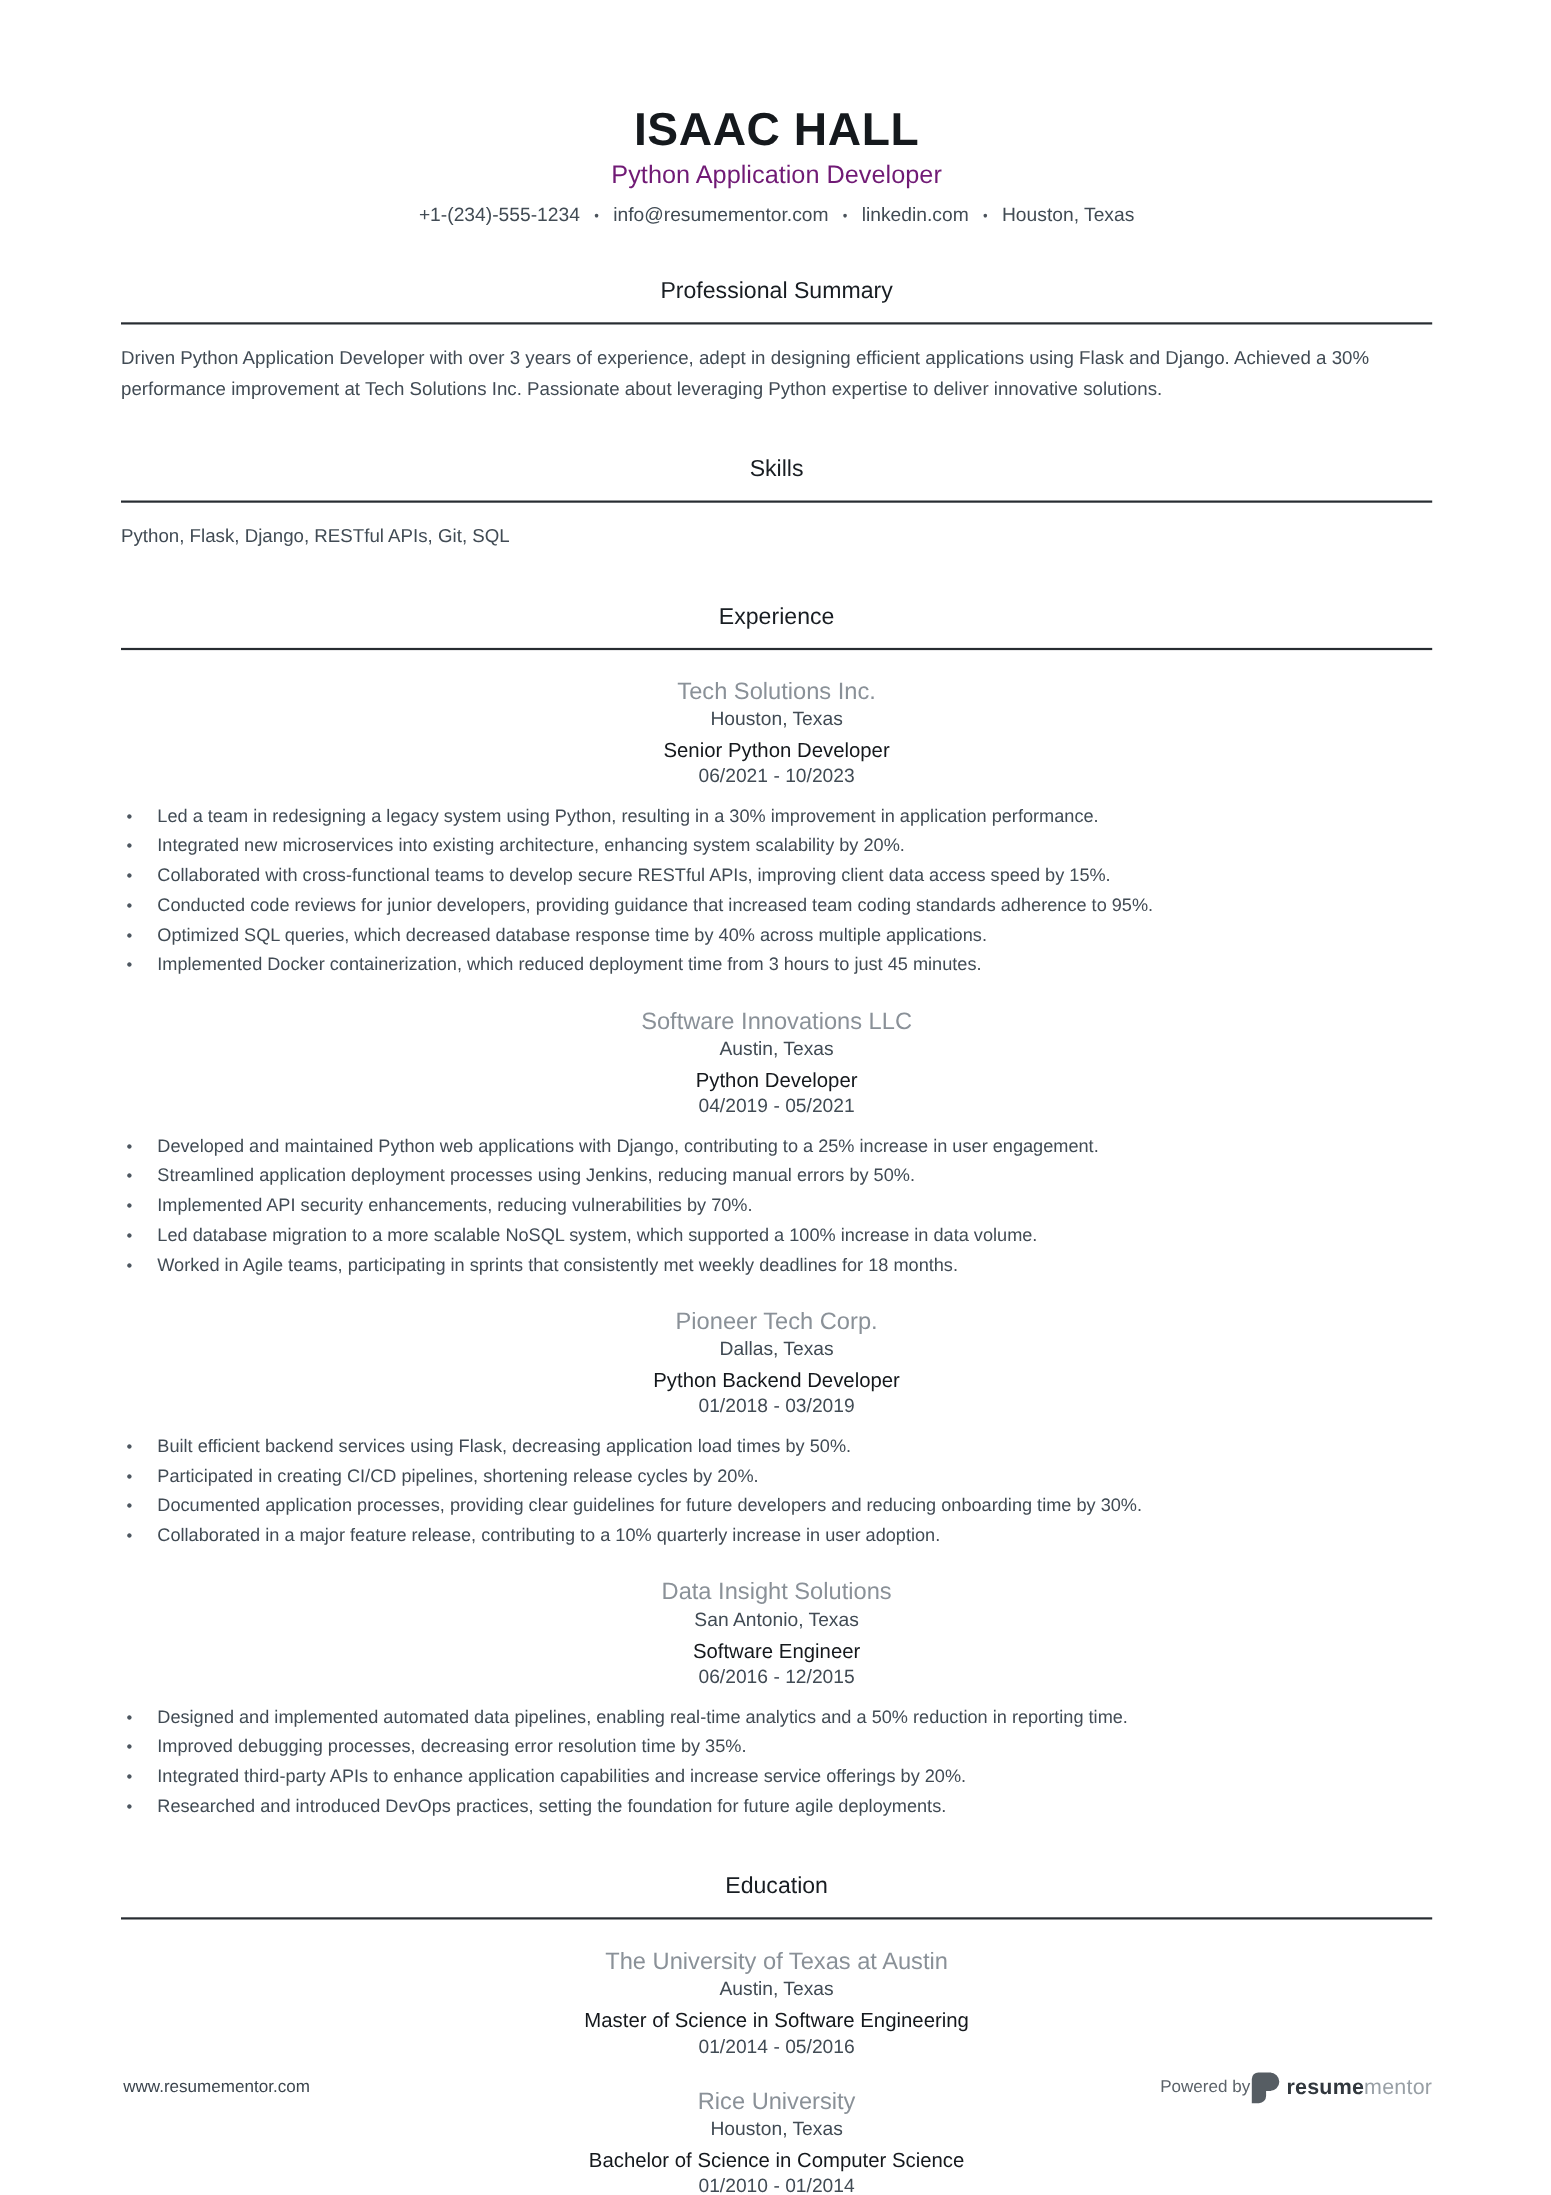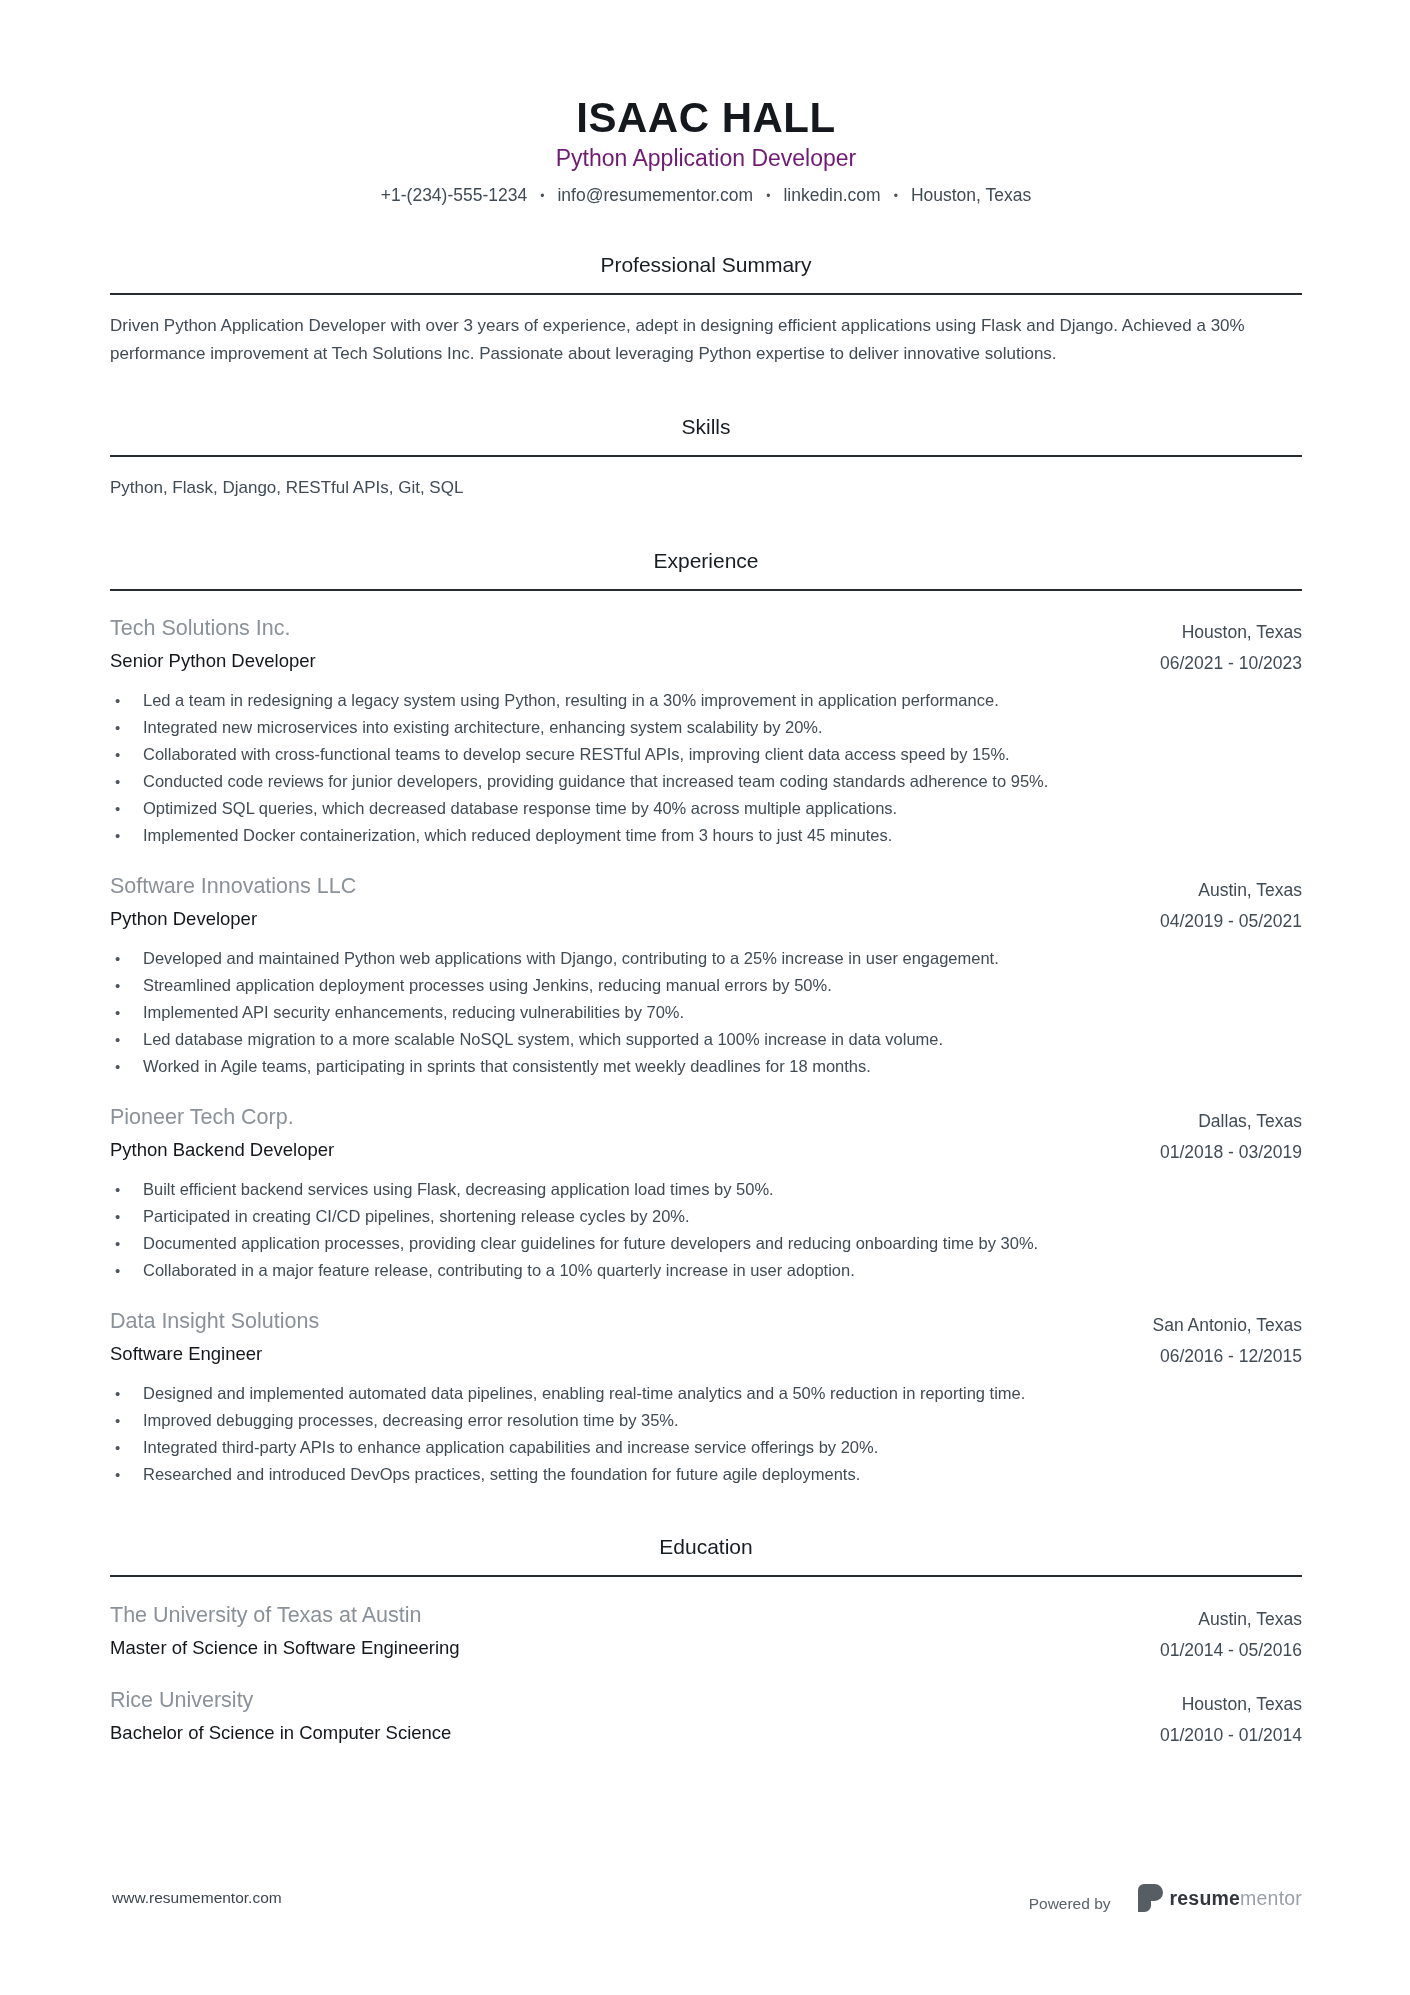--- a/index.html
+++ b/index.html
@@ -19,40 +19,40 @@
 
   
   .section { margin-top: 46px; }
   .section-heading { text-align: center; font-size: 21px; color: #181d22; line-height: 26px; margin: 0 0 15px 0; font-weight: normal; }
   .rule { border: none; border-top: 2px solid #272c31; margin: 0; height: 0; }
   .section-body { margin-top: 17px; font-size: 17px; line-height: 28px; color: #414b54; }
 
   
   .entry { margin-top: 22px; }
   .entry + .entry { }
-  .entry-row { display: flex; justify-content: space-between; align-items: flex-end; }
+  .entry-row { display: flex; justify-content: space-between; align-items: center; flex-direction: column; }
   .company { font-size: 21.5px; color: #8a9198; line-height: 30px; }
   .place { font-size: 17.5px; color: #414b54; }
   .role { font-size: 18.5px; color: #14181c; line-height: 26px; margin-top: 5px; }
   .dates { font-size: 17.5px; color: #414b54; }
   ul.bullets { list-style: none; margin: 13px 0 0 0; padding: 0 0 0 33px; }
   ul.bullets li { position: relative; font-size: 16.5px; line-height: 27px; color: #414b54; }
   ul.bullets li::before { content: "\2022"; position: absolute; left: -28px; top: 0; color: #4d565f; font-size: 15px; }
 
   .edu-entry { margin-top: 23px; }
   .edu-entry + .edu-entry { margin-top: 24px; }
   .degree { font-size: 18.5px; color: #14181c; line-height: 26px; margin-top: 5px; }
 
   
   .footer {
     position: absolute; left: 112px; right: 108px; bottom: 82px;
     display: flex; justify-content: space-between; align-items: center;
   }
   .footer-site { font-size: 15.5px; color: #3c454e; }
-  .powered { display: flex; align-items: flex-end; gap: 26px; }
+  .powered { display: flex; align-items: center; }
   .powered-label { font-size: 15.5px; color: #5b6269; }
   .logo { display: flex; align-items: center; gap: 6px; }
   .logo-icon { width: 27px; height: 30px; display: inline-block; }
   .logo-text { font-size: 19.5px; letter-spacing: 0.2px; }
   .logo-bold { font-weight: bold; color: #31373d; }
   .logo-light { color: #989fa5; }
 </style>
 </head>
 <body>
 

